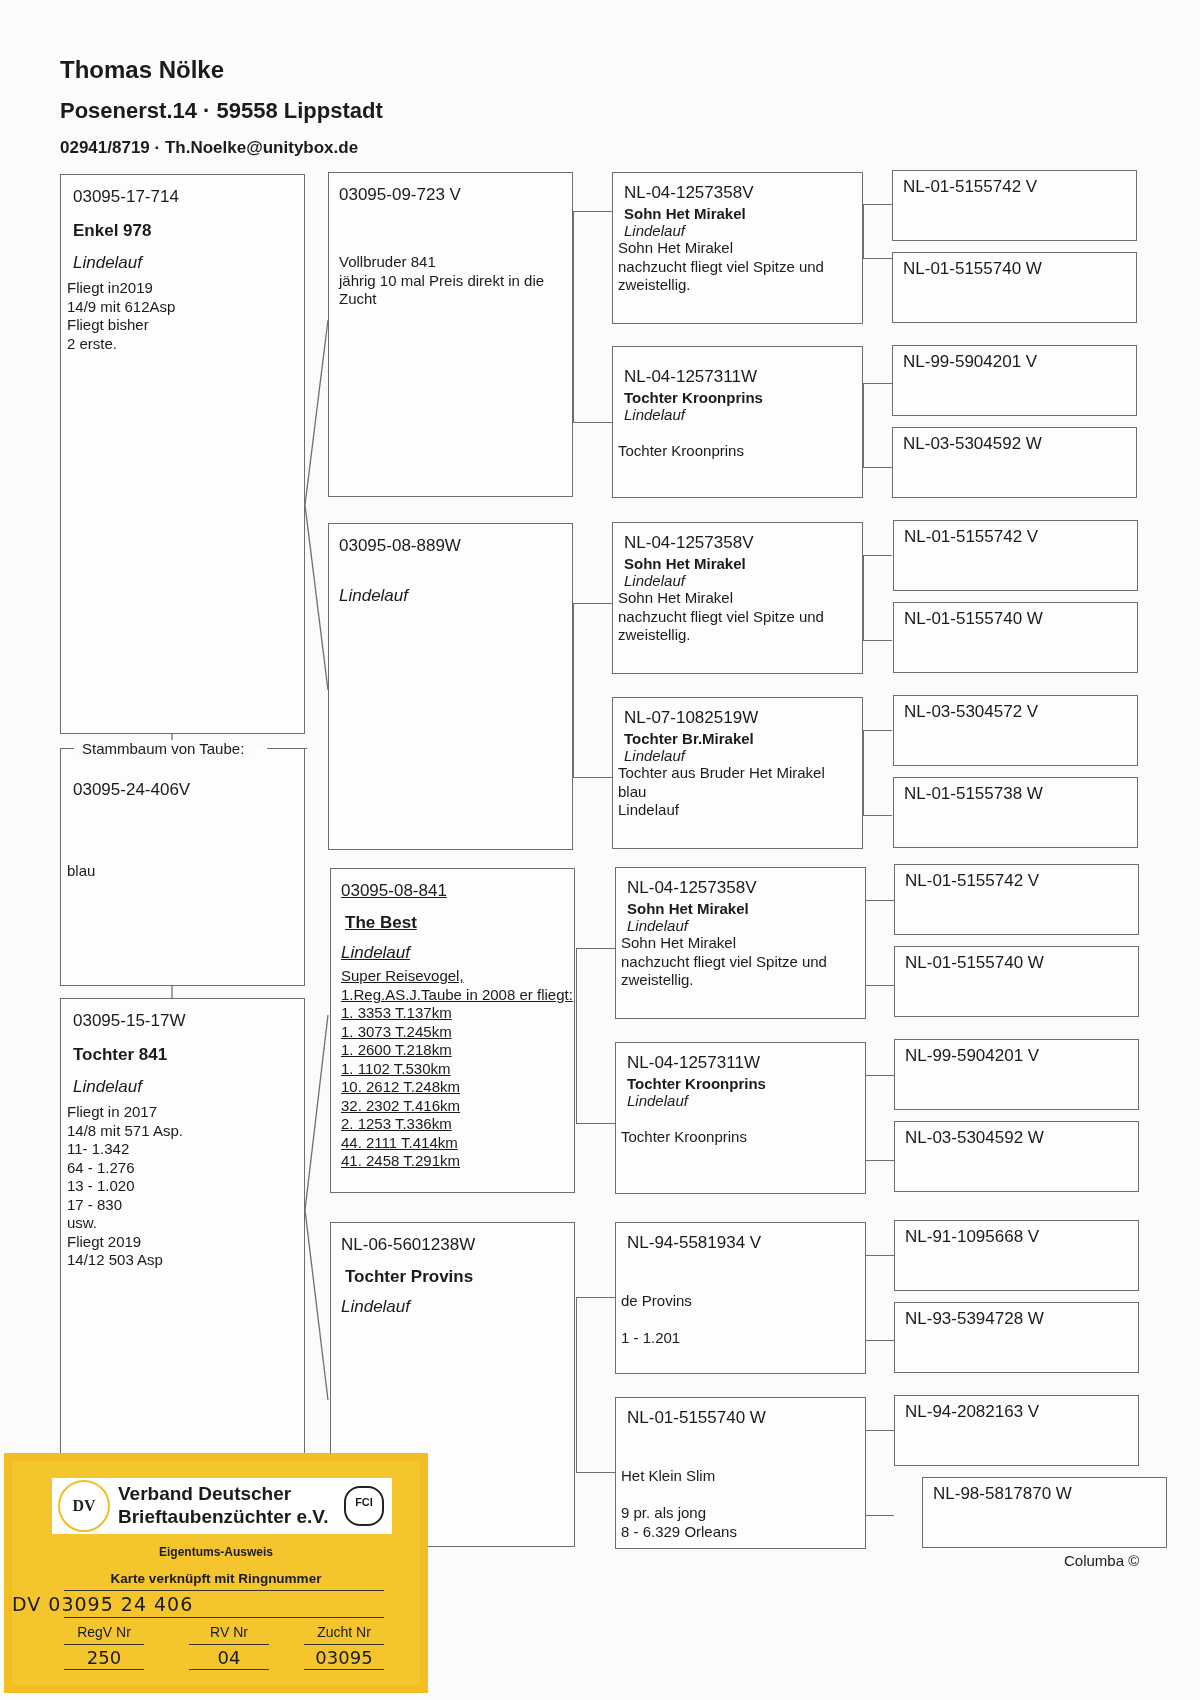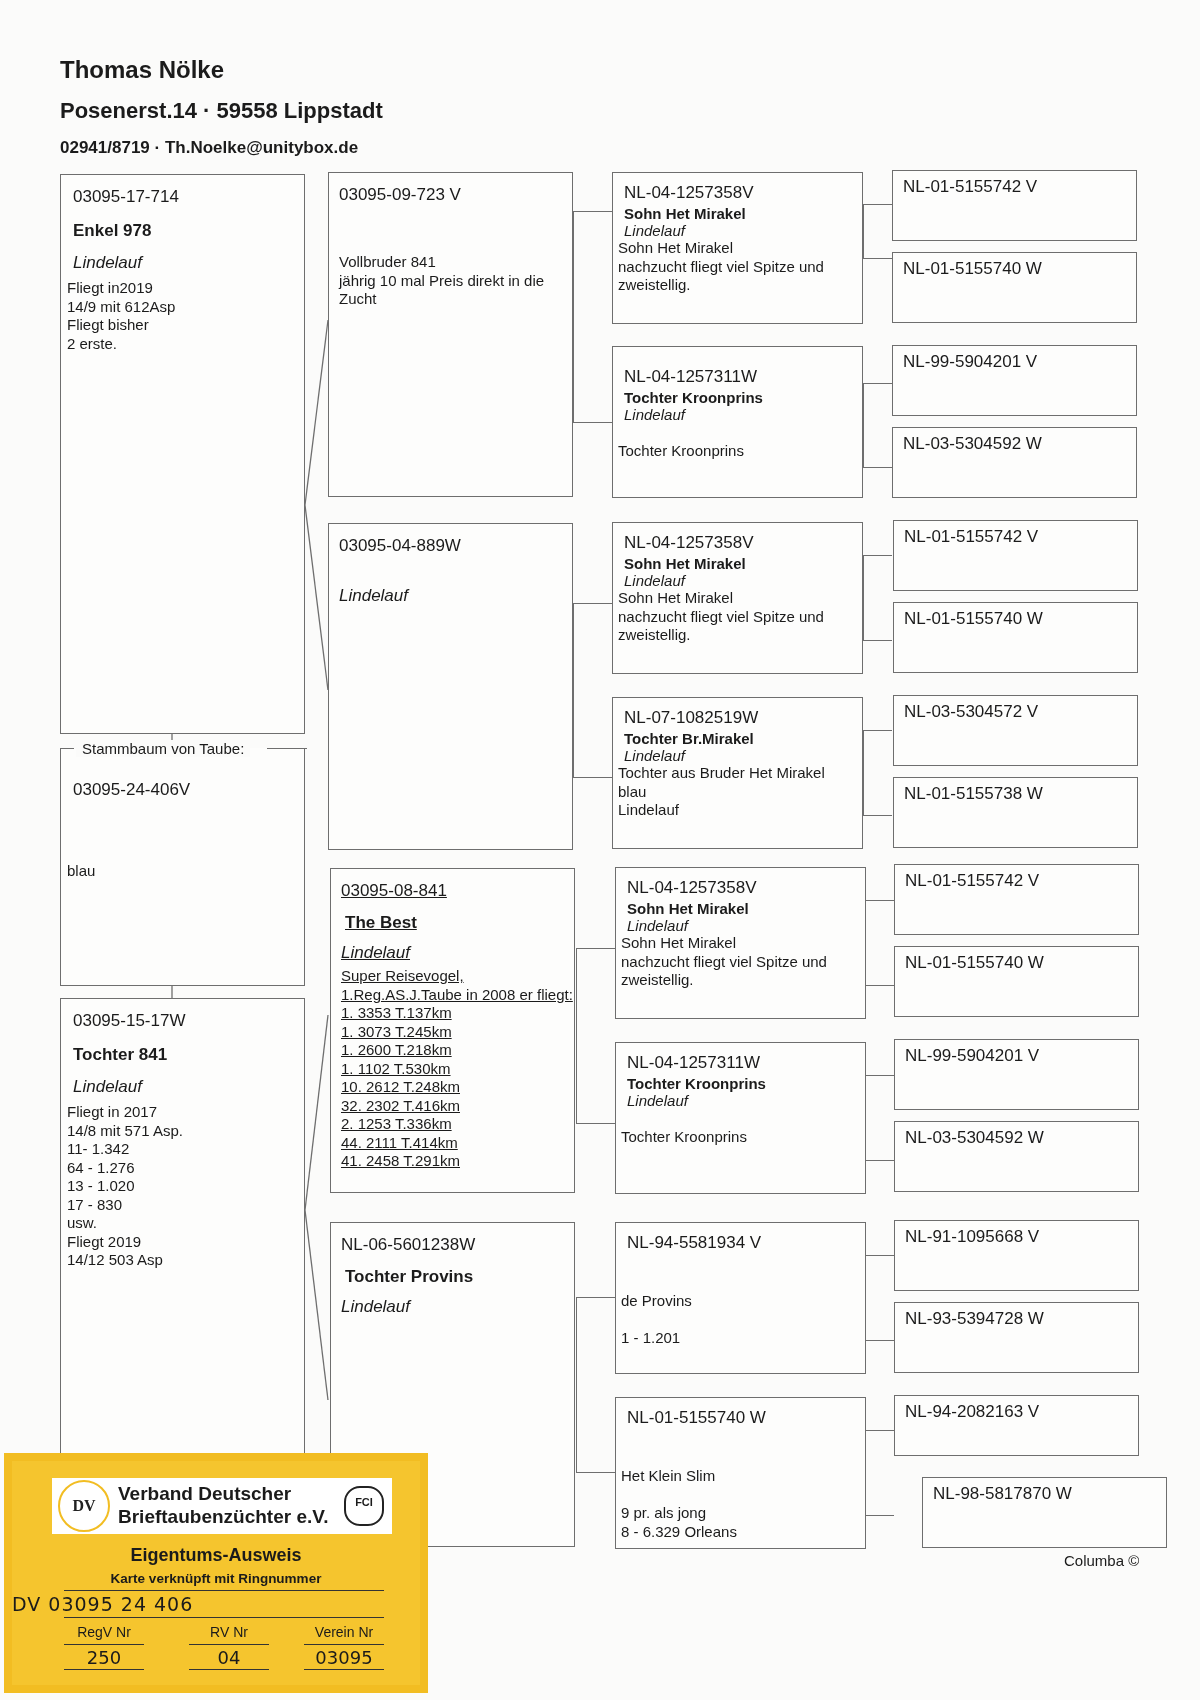--- a/index.html
+++ b/index.html
@@ -59,21 +59,21 @@
       position: absolute; left: 6px; top: 2px; width: 52px; height: 52px;
       border-radius: 50%; border: 2px solid #f2bd22; background: #fff; box-sizing: border-box;
       display: flex; align-items: center; justify-content: center;
       font-size: 16px; font-weight: bold; color: #222; font-family: "Liberation Serif", serif;
     }
     .card-org1 { position: absolute; left: 66px; top: 5px; font-size: 19px; font-weight: bold; }
     .card-org2 { position: absolute; left: 66px; top: 28px; font-size: 19px; font-weight: bold; }
     .card-fci { position: absolute; left: 292px; top: 8px; width: 40px; height: 40px;
       font-size: 11px; font-weight: bold; text-align: center; line-height: 28px;
       border-radius: 40%; border: 2px solid #222; box-sizing: border-box; }
-    .card-title { position: absolute; left: 0; width: 408px; top: 84px; text-align: center; font-size: 18px; font-weight: bold; }
+    .card-title { position: absolute; left: 0; width: 408px; top: 84px; text-align: center; font-size: 12px; font-weight: bold; }
     .card-sub { position: absolute; left: 0; width: 408px; top: 110px; text-align: center; font-size: 13.5px; font-weight: bold; }
     .card-rule { position: absolute; height: 1px; background: #333; }
     .card-ring { position: absolute; left: 0; width: 408px; top: 132px; text-align: left;
       font-size: 19px; letter-spacing: 1px; font-family: "DejaVu Sans", sans-serif; }
     .card-lbl { position: absolute; top: 163px; font-size: 14px; font-weight: normal; text-align: center; width: 80px; }
     .card-val { position: absolute; top: 186px; font-size: 18px; text-align: center; width: 80px; font-family: "DejaVu Sans", sans-serif; }
   </style>
 </head>
 <body>
 
@@ -172,21 +172,21 @@
 Fliegt 2019
 14/12  503 Asp</span>
 </div>
 
 <div class="box c2" style="left:328px;top:172px;width:245px;height:325px;">
   <span class="ring">03095-09-723 V</span>
   <span class="note" style="margin-top:48px;">Vollbruder 841
 jährig 10 mal Preis direkt in die Zucht</span>
 </div>
 <div class="box c2" style="left:328px;top:523px;width:245px;height:327px;">
-  <span class="ring" style="margin-bottom:30px;">03095-04-889W</span>
+  <span class="ring" style="margin-bottom:30px;">03095-08-889W</span>
   <span class="breeder">Lindelauf</span>
 </div>
 <div class="box c2" style="left:330px;top:868px;width:245px;height:325px;text-decoration:underline;">
   <span class="ring">03095-08-841</span>
   <span class="name">The Best</span>
   <span class="breeder">Lindelauf</span>
   <span class="note">Super Reisevogel,
 1.Reg.AS.J.Taube in 2008 er fliegt:
 1.  3353 T.137km
 1.  3073 T.245km
@@ -303,21 +303,21 @@
 <div class="box c4" style="left:894px;top:1121px;width:245px;height:71px;">
     <span class="ring">NL-03-5304592 W</span>
   </div>
 
 <div class="box c4" style="left:894px;top:1220px;width:245px;height:71px;">
     <span class="ring">NL-91-1095668 V</span>
   </div>
 <div class="box c4" style="left:894px;top:1302px;width:245px;height:71px;">
     <span class="ring">NL-93-5394728 W</span>
   </div>
-<div class="box c4" style="left:894px;top:1395px;width:245px;height:61px;">
+<div class="box c4" style="left:894px;top:1395px;width:245px;height:71px;">
     <span class="ring">NL-94-2082163 V</span>
   </div>
 <div class="box c4" style="left:894px;top:1477px;width:245px;height:71px;margin-left:28px;">
     <span class="ring">NL-98-5817870 W</span>
   </div>
 
 <div class="abs footer">Columba ©</div>
 
 <div class="card">
   <div class="card-banner">
@@ -327,21 +327,21 @@
     <div class="card-fci">FCI</div>
   </div>
   <div class="card-title">Eigentums-Ausweis</div>
   <div class="card-sub">Karte verknüpft mit Ringnummer</div>
   <div class="card-rule" style="left:52px;top:129px;width:320px;"></div>
   <div class="card-ring">DV 03095 24 406</div>
   <div class="card-rule" style="left:52px;top:156px;width:320px;"></div>
 
   <div class="card-lbl" style="left:52px;">RegV Nr</div>
   <div class="card-lbl" style="left:177px;">RV Nr</div>
-  <div class="card-lbl" style="left:292px;">Verein Nr</div>
+  <div class="card-lbl" style="left:292px;">Zucht Nr</div>
   <div class="card-rule" style="left:52px;top:183px;width:80px;"></div>
   <div class="card-rule" style="left:177px;top:183px;width:80px;"></div>
   <div class="card-rule" style="left:292px;top:183px;width:80px;"></div>
   <div class="card-val" style="left:52px;">250</div>
   <div class="card-val" style="left:177px;">04</div>
   <div class="card-val" style="left:292px;">03095</div>
   <div class="card-rule" style="left:52px;top:208px;width:80px;"></div>
   <div class="card-rule" style="left:177px;top:208px;width:80px;"></div>
   <div class="card-rule" style="left:292px;top:208px;width:80px;"></div>
 </div>

